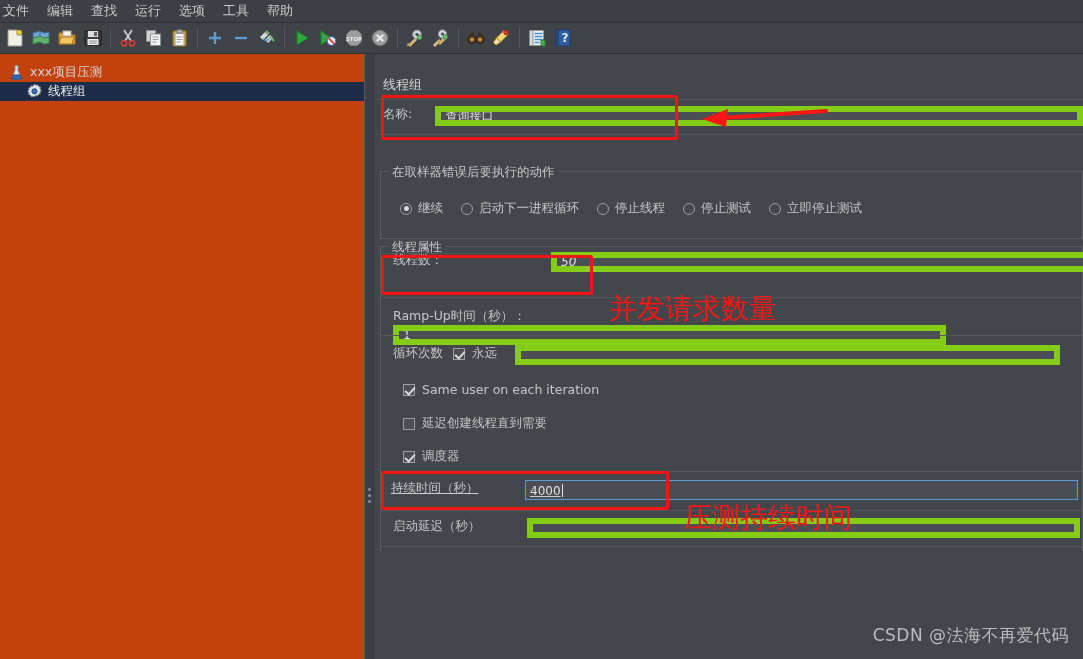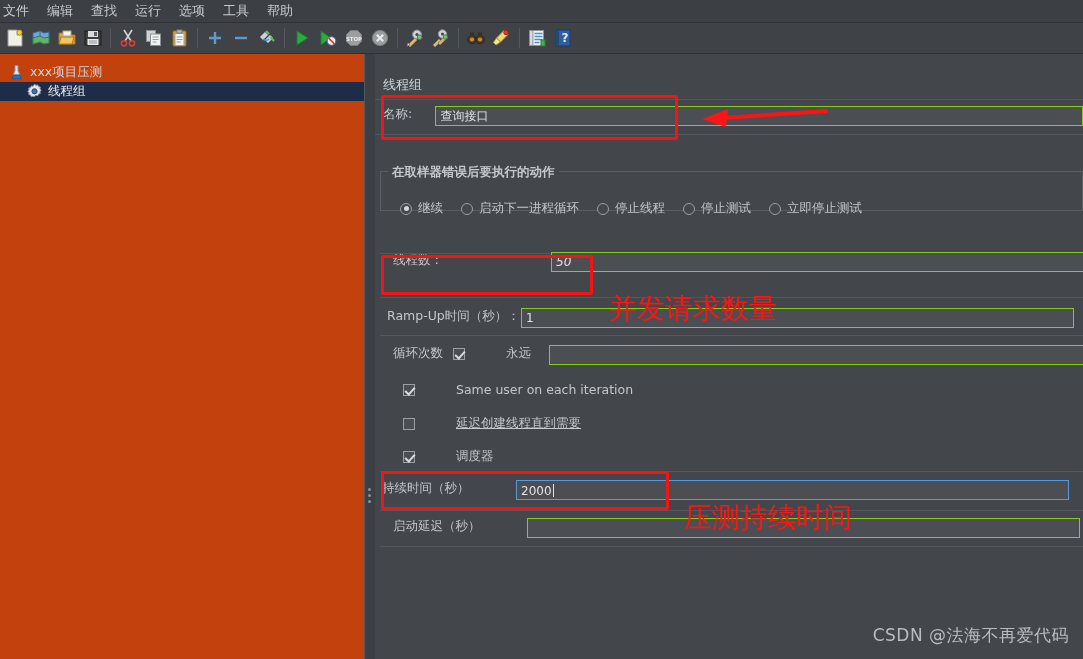--- a/index.html
+++ b/index.html
@@ -56,21 +56,21 @@
   
   .panel{
     position:absolute;left:375px;top:54px;width:708px;height:605px;
     background:#43464a;overflow:hidden;
   }
   .ptitle{position:absolute;left:8px;top:22px;font-size:13px;color:#cfd2d6;}
 
   .row{position:absolute;display:flex;align-items:flex-start;}
   .lbl{color:#c4c7cb;font-size:12.5px;white-space:nowrap;}
   .fld{
-    background:#4b4e52;border:1px solid #84cc16;color:#dfe2e5;
+    background:#4b4e52;border:6px solid #84cc16;color:#dfe2e5;
     font-size:12px;height:20px;line-height:20px;padding:0 4px;box-sizing:border-box;
     font-family:"DejaVu Sans","Liberation Sans",sans-serif;
   }
   .fld.focus{border:1px solid #5a9ad6;background:#4b4e52;}
   .caret{display:inline-block;width:1px;height:13px;background:#dfe2e5;
          vertical-align:-2px;margin-left:1px;}
 
   
   .group{position:absolute;border:1px solid #5a5d61;box-sizing:border-box;}
   .glabel{position:absolute;top:-8px;left:7px;background:#43464a;padding:0 4px;
@@ -82,21 +82,21 @@
         margin-right:6px;position:relative;background:#44474b;box-sizing:border-box;}
   .rdot.on::after{content:"";position:absolute;left:2.5px;top:2.5px;width:5px;height:5px;
         border-radius:50%;background:#d6d9dc;}
   .rlabel{font-size:12.5px;color:#c4c7cb;white-space:nowrap;}
 
   
   .cbox{width:12px;height:12px;border:1px solid #9aa0a6;background:#4b4e52;
         margin-right:7px;position:relative;box-sizing:border-box;}
   .cbox.on::after{content:"";position:absolute;left:3px;top:0px;width:4px;height:8px;
         border:solid #d8dbde;border-width:0 2px 2px 0;transform:rotate(42deg);}
-  .crow{display:flex;align-items:center;gap:34px;}
+  .crow{display:flex;align-items:center;}
   .clabel{font-size:12.5px;color:#c4c7cb;white-space:nowrap;}
 
   
   .hline{position:absolute;height:1px;background:#53565a;}
 
   
   .anno-box{position:absolute;border:3px solid #f31414;box-sizing:border-box;
             border-radius:2px;pointer-events:none;}
   .anno-text{position:absolute;color:#fb1616;white-space:nowrap;
              font-family:"DejaVu Sans","Liberation Sans",sans-serif;}
@@ -335,21 +335,21 @@
     <div class="ptitle">线程组</div>
 
     <div class="hline" style="left:0;top:45px;width:708px;"></div>
     <div class="row" style="left:8px;top:52px;width:700px;">
       <span class="lbl" style="width:45px;">名称:</span>
       <input class="fld" style="width: 655px; margin-left: 8px;" value="查询接口">
     </div>
     <div class="hline" style="left:0;top:80px;width:708px;"></div>
 
 
-    <div class="group" style="left:5px;top:117px;width:703px;height:40px;font-weight:bold;">
+    <div class="group" style="left:5px;top:117px;width:703px;height:68px;">
       <span class="glabel">在取样器错误后要执行的动作</span>
     </div>
     <div class="row" style="left:25px;top:146px;">
       <div class="radio">
         <span class="rdot on"></span>
         <span class="rlabel">继续</span>
       </div>
       <div class="radio">
         <span class="rdot"></span>
         <span class="rlabel">启动下一进程循环</span>
@@ -361,63 +361,66 @@
       <div class="radio">
         <span class="rdot"></span>
         <span class="rlabel">停止测试</span>
       </div>
       <div class="radio">
         <span class="rdot"></span>
         <span class="rlabel">立即停止测试</span>
       </div>
     </div>
 
+    <div class="group" style="left:5px;top:192px;width:703px;height:305px;border-bottom:none;">
+      <span class="glabel">线程属性</span>
+    </div>
 
     <div class="hline" style="left:5px;top:199px;width:703px;"></div>
     <div class="row" style="left:18px;top:198px;gap:24px;">
       <span class="lbl" style="width:134px;">线程数：</span>
       <input class="fld" style="width: 553px; font-style: italic;" value="50">
     </div>
     <div class="hline" style="left:5px;top:243px;width:703px;"></div>
 
-    <div class="row" style="left:12px;top:254px;">
+    <div class="row" style="left:18px;top:254px;flex-direction:column;">
       <span class="lbl" style="width:134px;">Ramp-Up时间（秒）：</span>
       <input class="fld" style="width: 553px;" value="1">
     </div>
     <div class="hline" style="left:5px;top:281px;width:703px;"></div>
 
     <div class="row" style="left:18px;top:291px;">
       <span class="lbl" style="width:60px;">循环次数</span>
       <span class="crow" style="margin-right:10px;">
         <span class="cbox on"></span>
         <span class="clabel">永远</span>
       </span>
       <input class="fld" style="width: 545px; margin-left: 8px;" value="">
     </div>
 
     <div class="crow" style="position:absolute;left:28px;top:328px;">
       <span class="cbox on"></span>
       <span class="clabel">Same user on each iteration</span>
     </div>
 
-    <div class="crow" style="position:absolute;left:28px;top:361px;text-decoration:underline;">
+    <div class="crow" style="position:absolute;left:28px;top:361px;">
       <span class="cbox"></span>
       <span class="clabel">延迟创建线程直到需要</span>
     </div>
 
     <div class="crow" style="position:absolute;left:28px;top:394px;">
       <span class="cbox on"></span>
       <span class="clabel">调度器</span>
     </div>
 
     <div class="hline" style="left:5px;top:417px;width:703px;"></div>
 
-    <div class="row" style="left:7px;top:426px;">
+    <div class="row" style="left:16px;top:426px;text-decoration:underline;">
       <span class="lbl" style="width:134px;">持续时间（秒）</span>
-      <span class="fld focus" style="width:553px;display:inline-block;"><span>2000</span><span class="caret"></span></span>
+      <span class="fld focus" style="width:553px;display:inline-block;"><span>4000</span><span class="caret"></span></span>
     </div>
     <div class="hline" style="left:5px;top:456px;width:703px;"></div>
 
     <div class="row" style="left:18px;top:464px;">
       <span class="lbl" style="width:134px;">启动延迟（秒）</span>
       <input class="fld" style="width: 553px;" value="">
     </div>
     <div class="hline" style="left:5px;top:492px;width:703px;"></div>
   </div>
 

